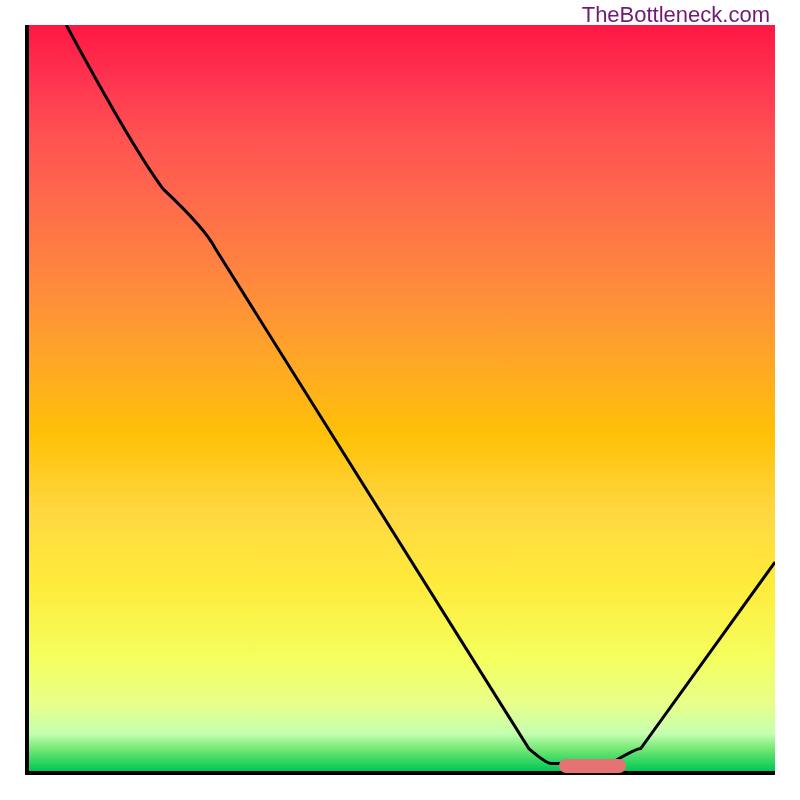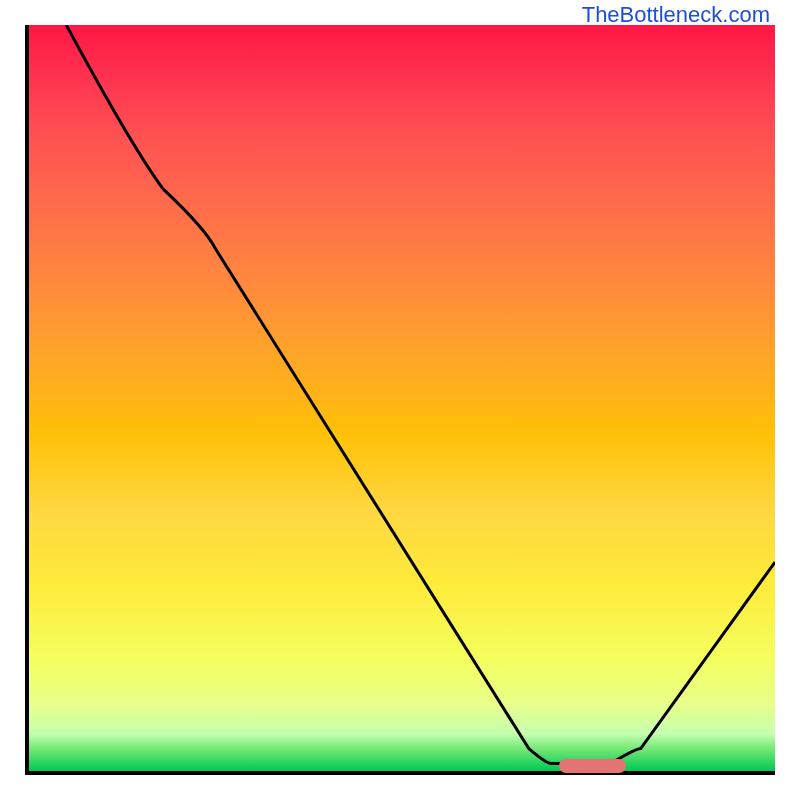--- a/index.html
+++ b/index.html
@@ -34,21 +34,21 @@
     );
     border-left: 4px solid #000;
     border-bottom: 4px solid #000;
     box-sizing: border-box;
   }
   .watermark {
     position: absolute;
     top: 2px;
     right: 30px;
     font-size: 22px;
-    color: #1d4ed8;
+    color: #701a75;
     font-family: Arial, sans-serif;
   }
   .curve-svg {
     position: absolute;
     top: 0;
     left: 0;
     width: 100%;
     height: 100%;
   }
   .marker {

